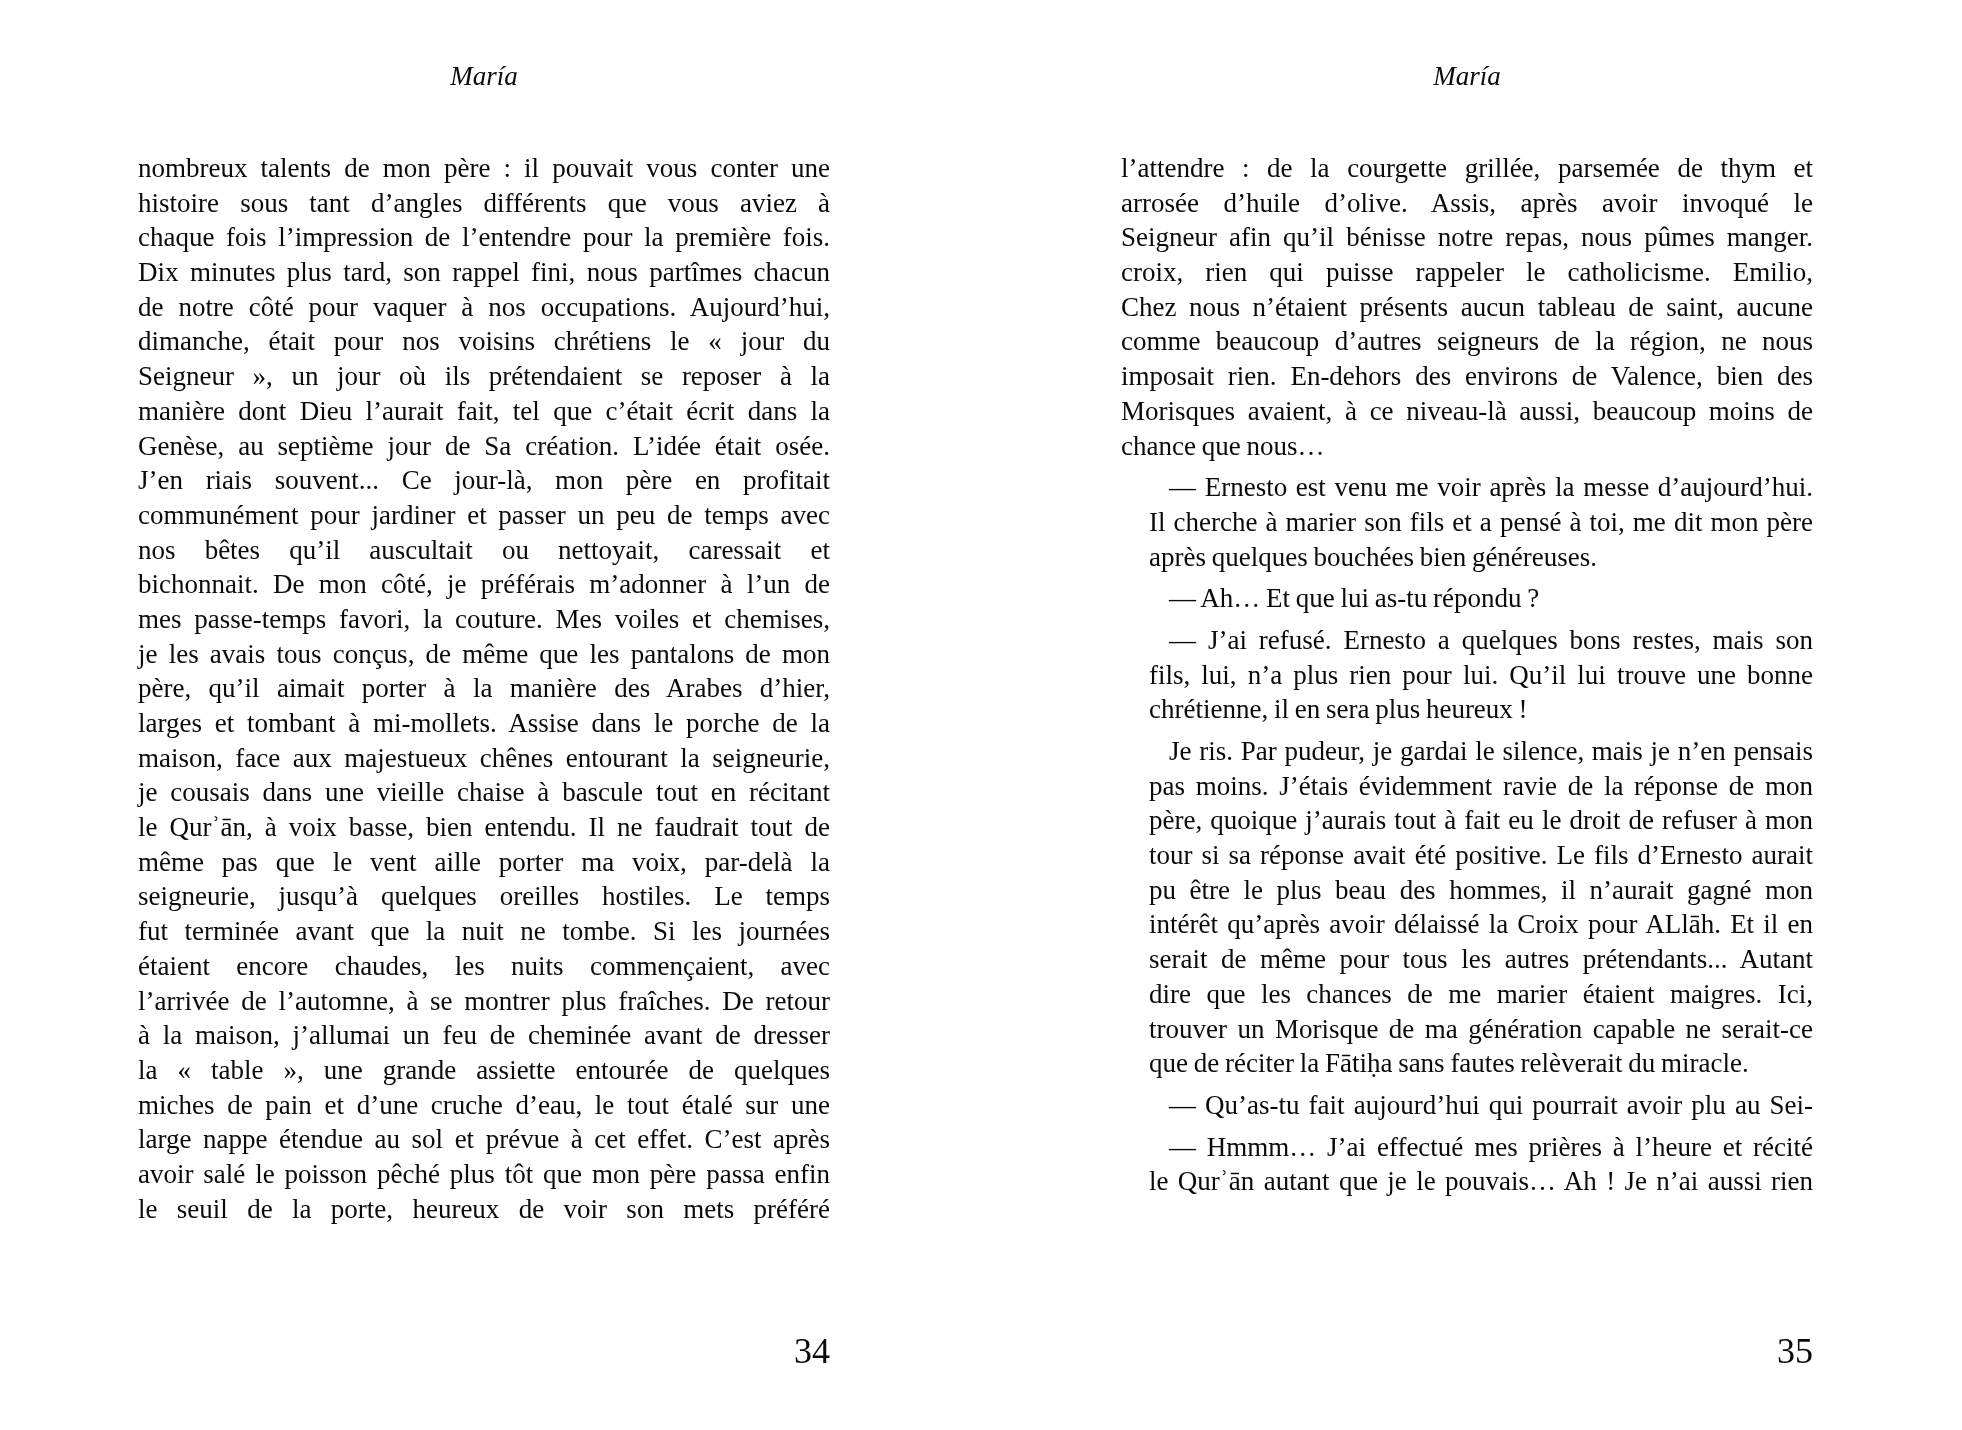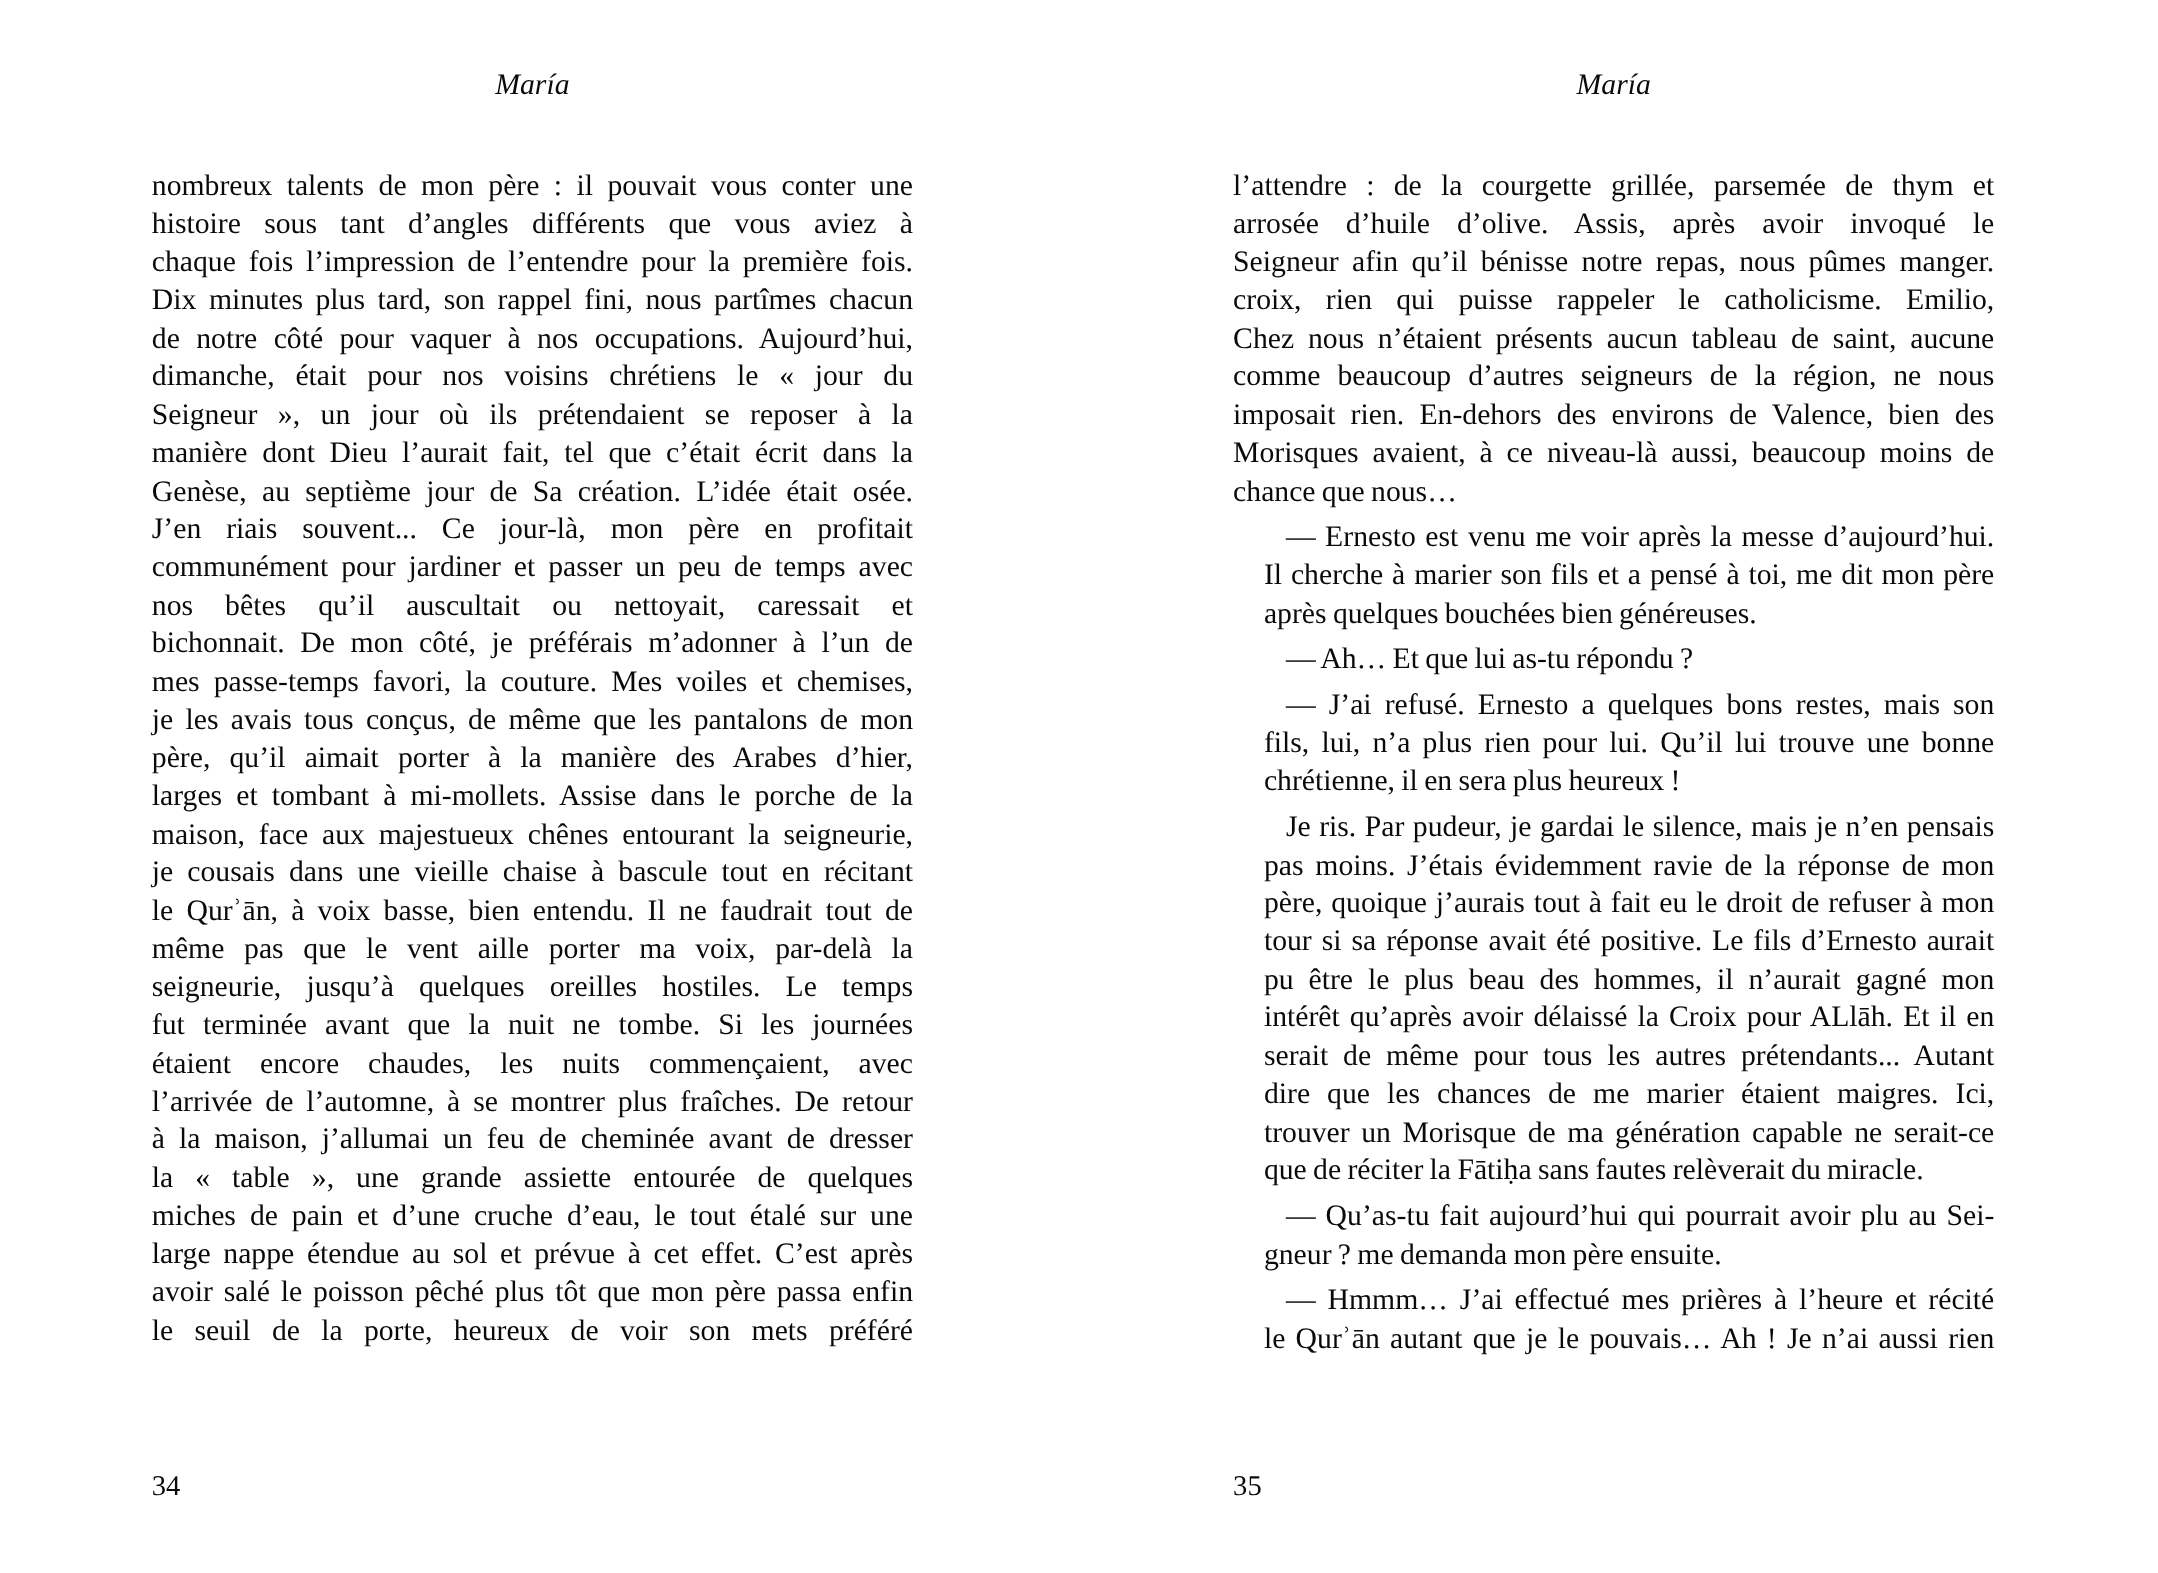--- a/index.html
+++ b/index.html
@@ -50,22 +50,22 @@
   .line.para-end {
     text-align: left;
     text-align-last: left;
   }
   .line.first-indent { text-indent: 20px; }
   .page-number {
     position: absolute;
     top: 1336px;
     left: 0;
     right: 0;
-    text-align: left;
-    font-size: 26px;
+    text-align: right;
+    font-size: 36px;
     line-height: 30px;
   }
 </style>
 </head>
 <body>
 
 <div>
 
   <section class="page page-left">
     <div class="running-header">María</div>
@@ -141,21 +141,20 @@
           <div class="line">tour si sa réponse avait été positive. Le fils d’Ernesto aurait</div>
           <div class="line">pu être le plus beau des hommes, il n’aurait gagné mon</div>
           <div class="line">intérêt qu’après avoir délaissé la Croix pour ALlāh. Et il en</div>
           <div class="line">serait de même pour tous les autres prétendants... Autant</div>
           <div class="line">dire que les chances de me marier étaient maigres. Ici,</div>
           <div class="line">trouver un Morisque de ma génération capable ne serait-ce</div>
           <div class="line para-end">que de réciter la Fātiḥa sans fautes relèverait du miracle.</div>
         </div>
         <div class="paragraph">
           <div class="line first-indent">— Qu’as-tu fait aujourd’hui qui pourrait avoir plu au Sei-</div>
-          <div class="line para-end">gneur ? me demanda mon père ensuite.</div>
         </div>
         <div class="paragraph">
           <div class="line first-indent">— Hmmm… J’ai effectué mes prières à l’heure et récité</div>
           <div class="line">le Qurʾān autant que je le pouvais… Ah ! Je n’ai aussi rien</div>
         </div>
       </div>
     <div class="page-number">35</div>
   </section>
 
 </div>

